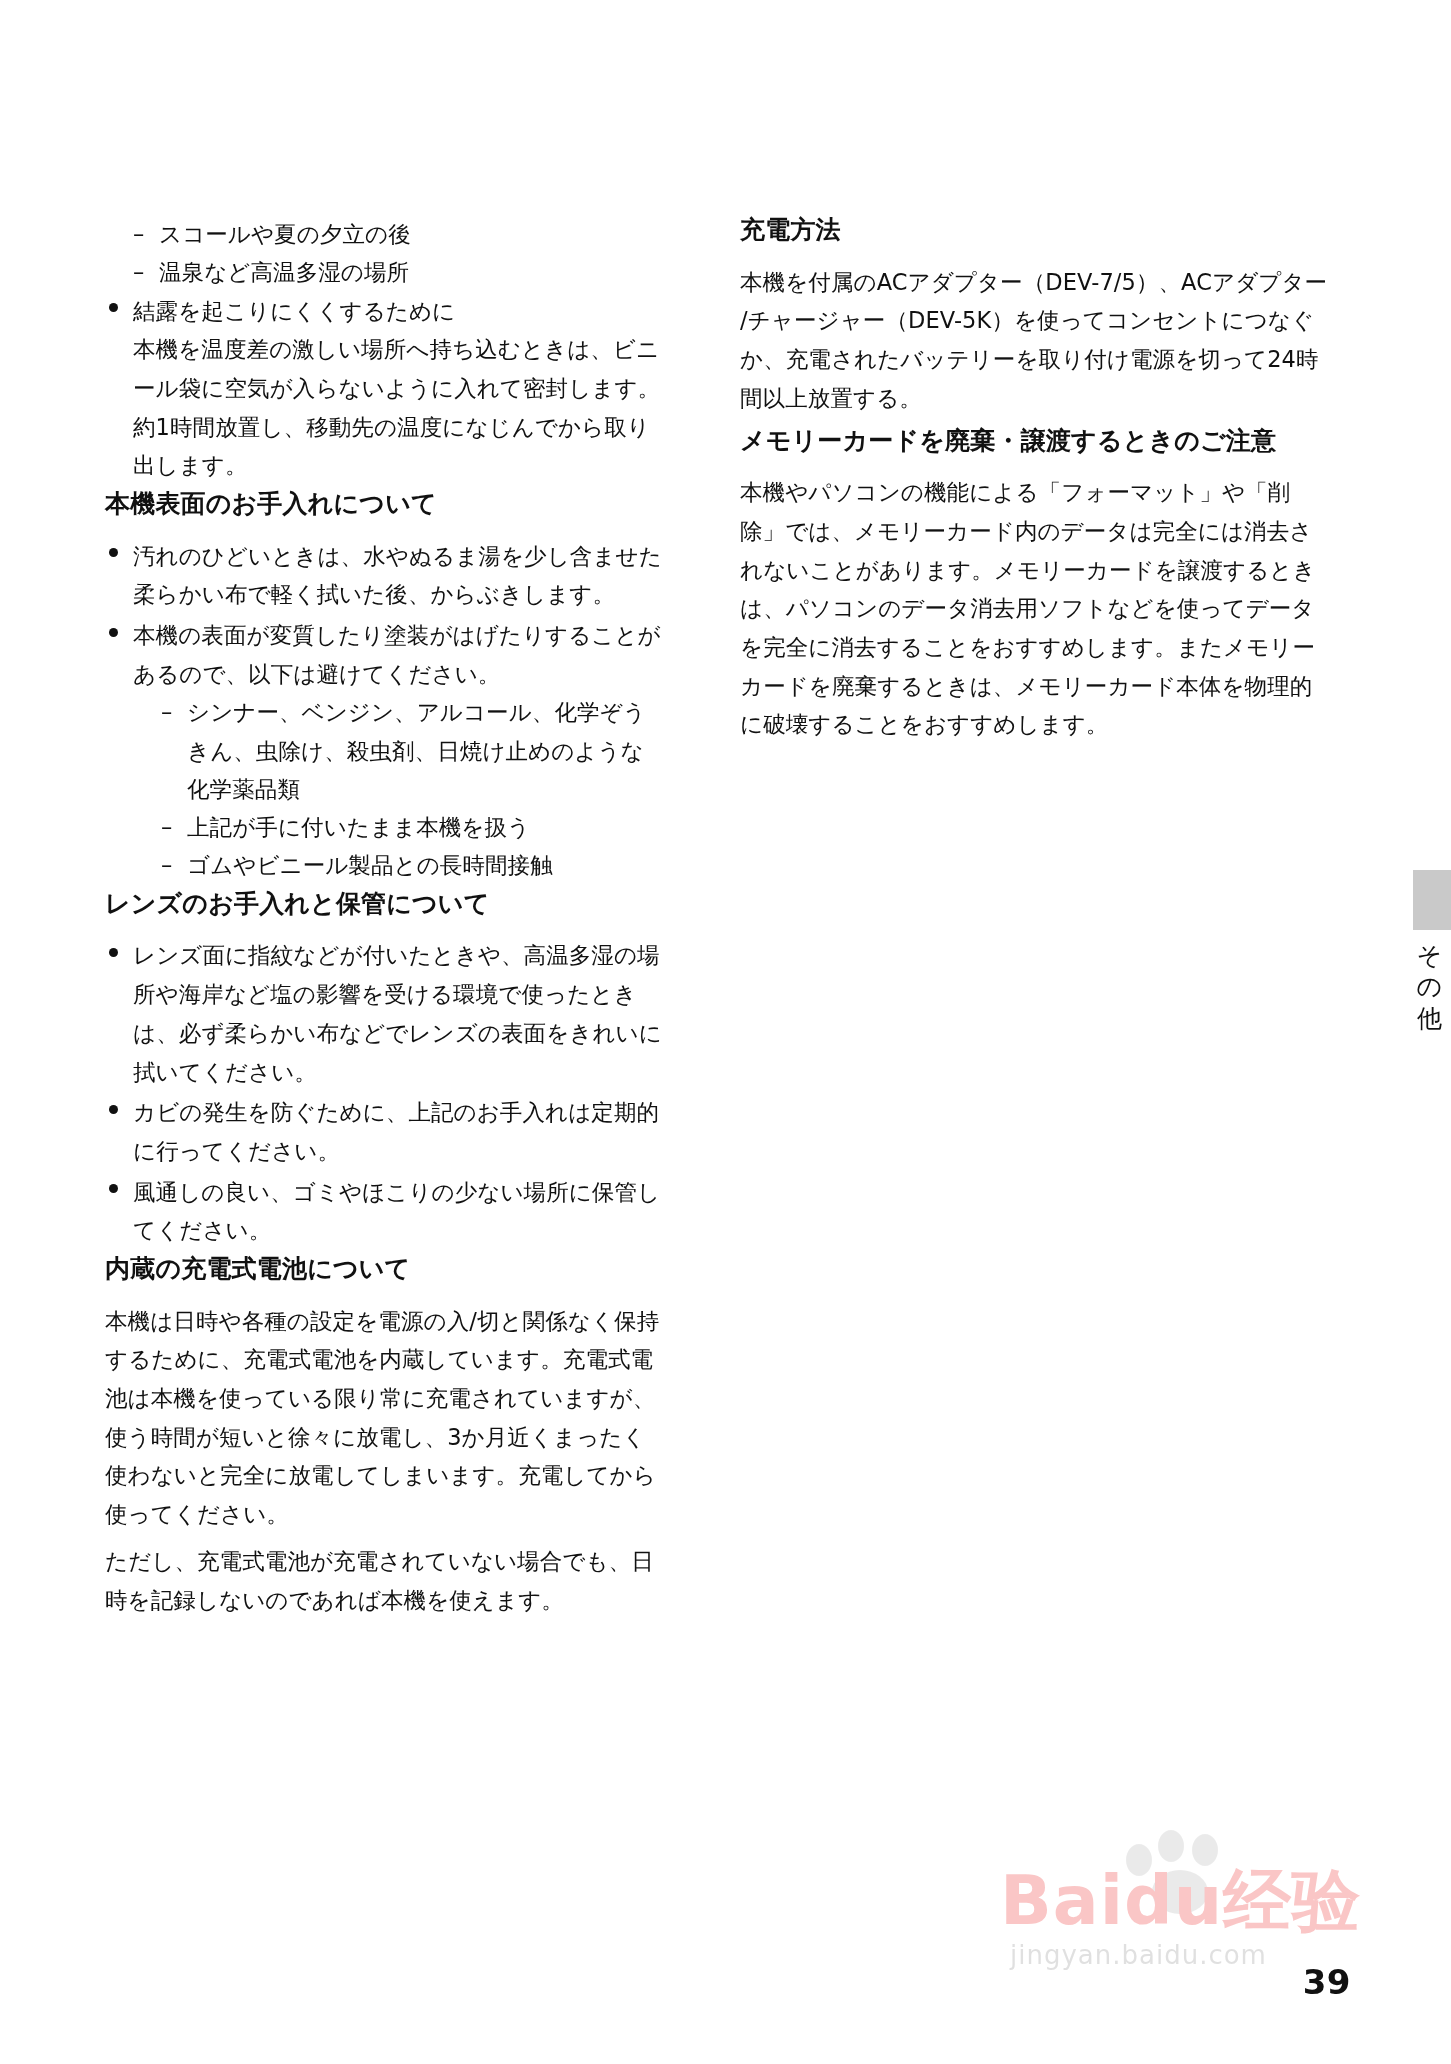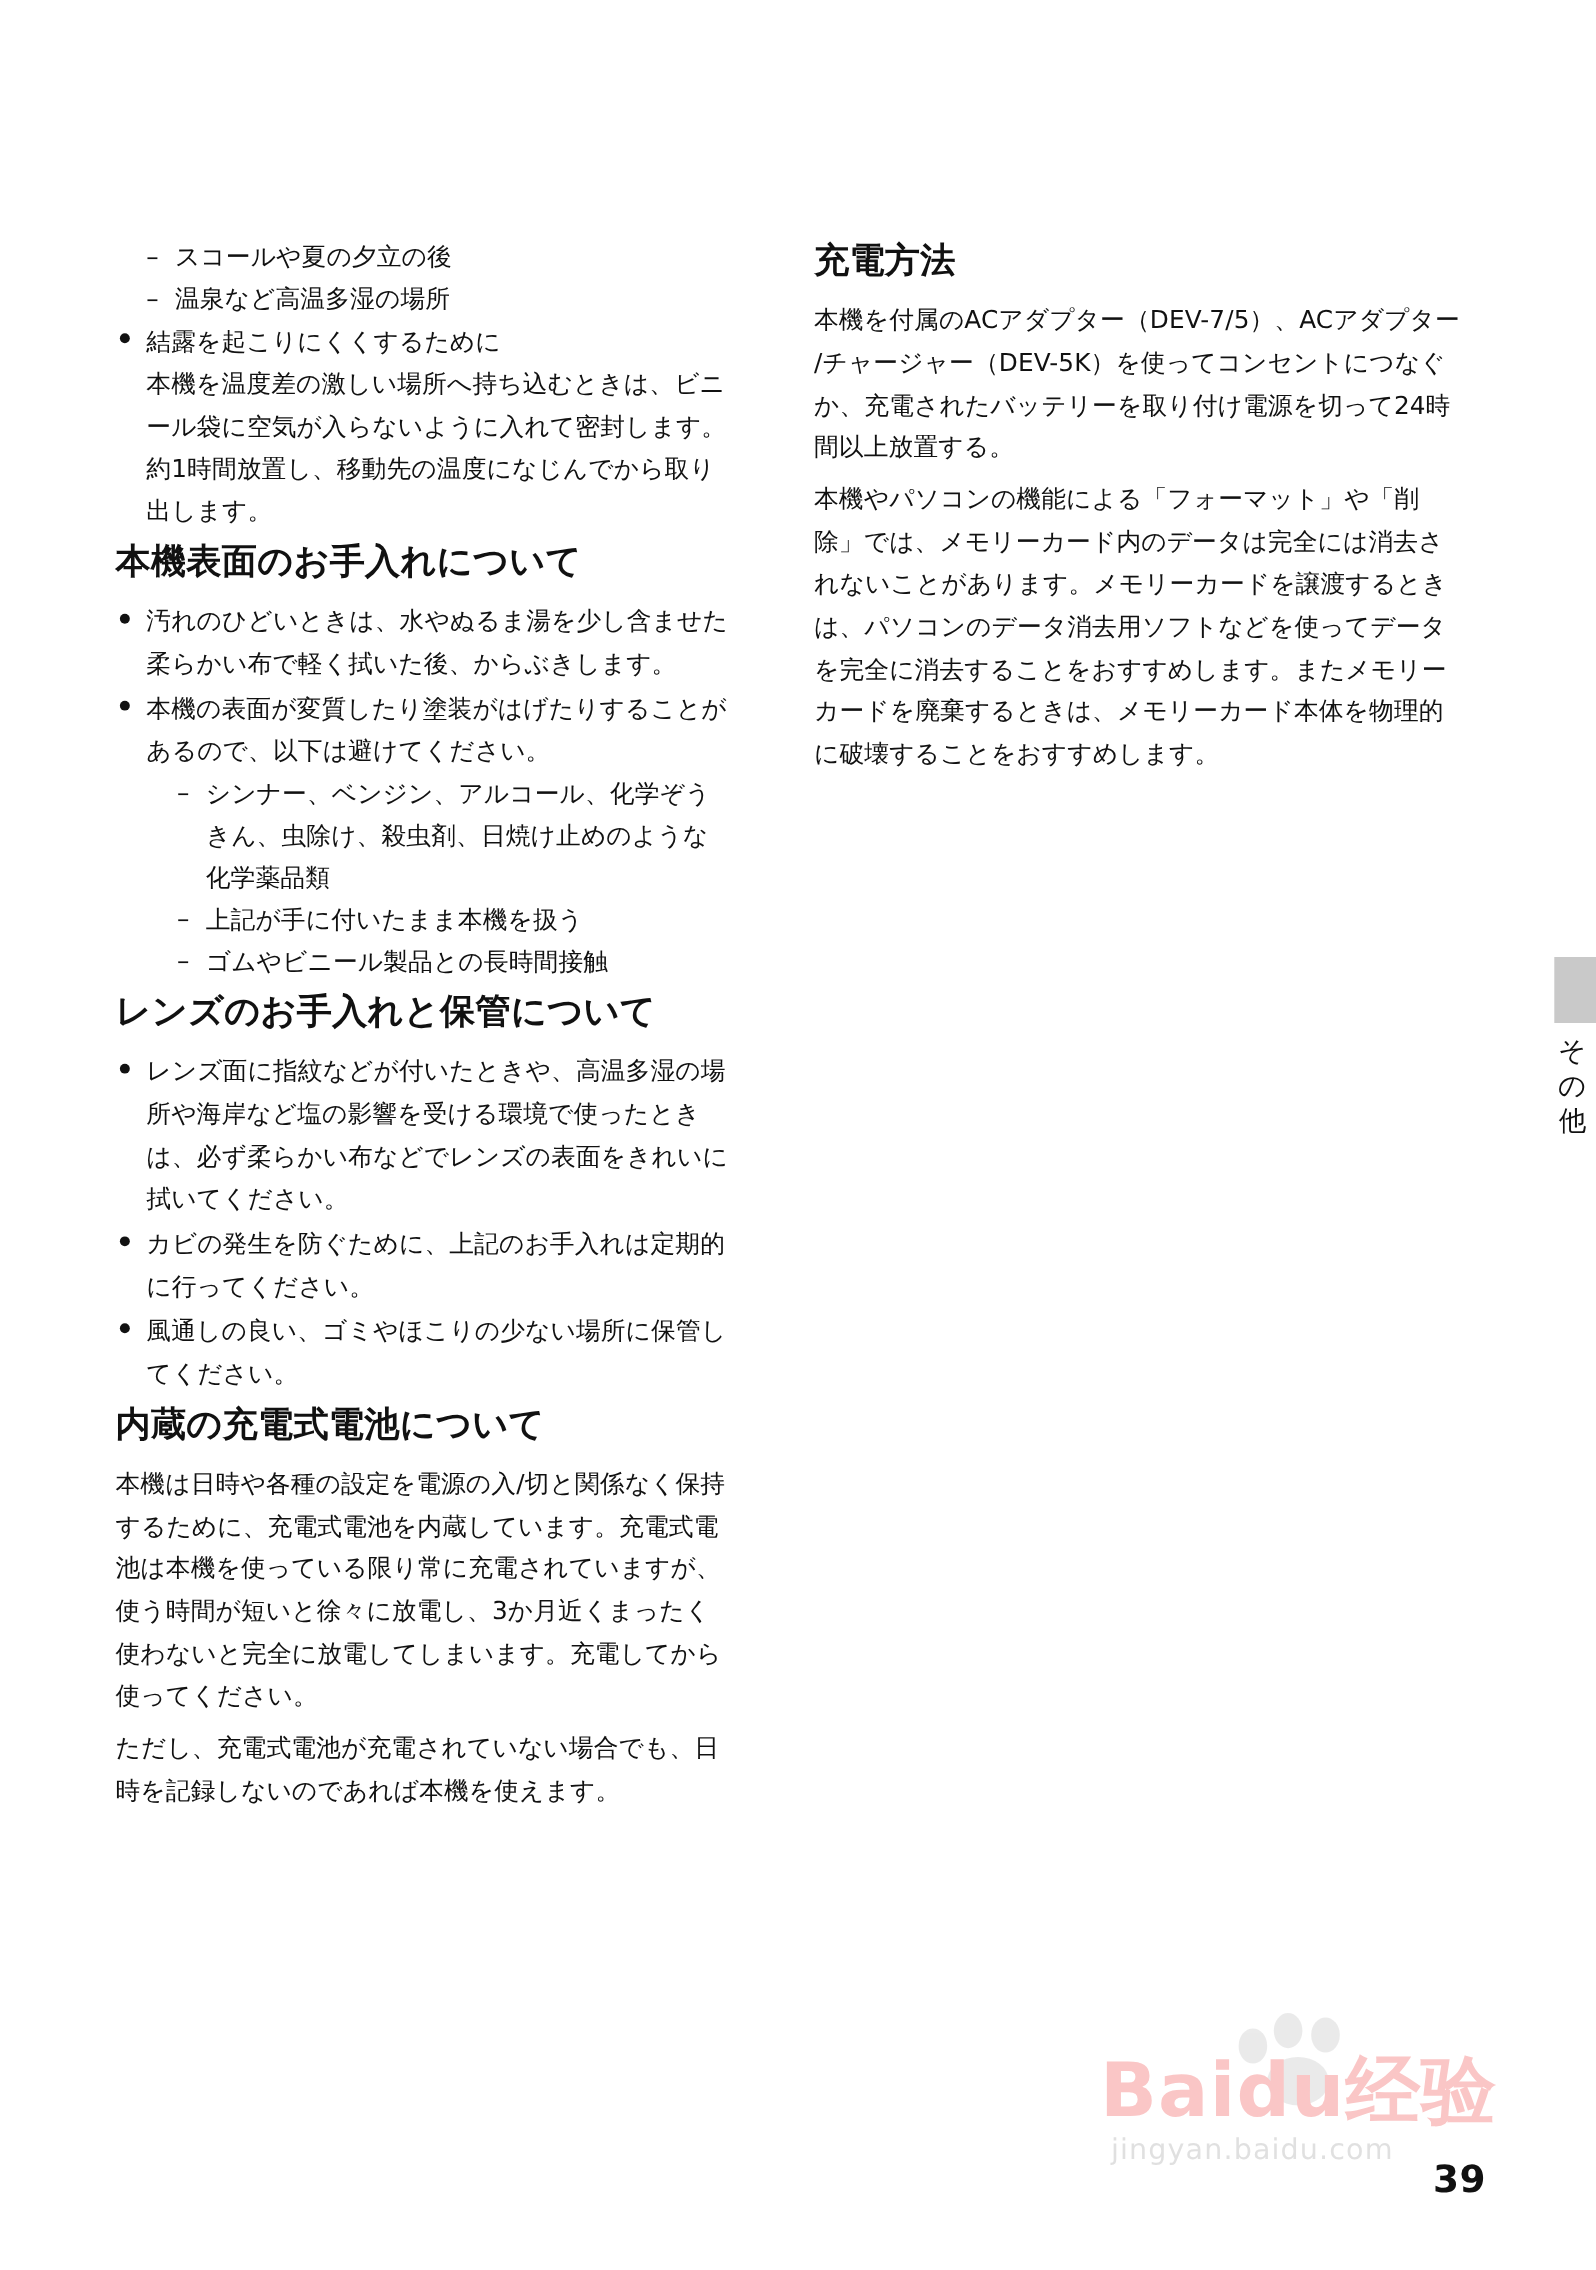--- a/index.html
+++ b/index.html
@@ -27,25 +27,26 @@
   }
   .col-left {
     left: 105px;
     width: 560px;
   }
   .col-right {
     left: 740px;
     width: 590px;
   }
   h2.sec {
-    font-size: 32px;
+    font-size: 25px;
     font-weight: bold;
     margin: 0 0 14px 0;
     line-height: 1.35;
     letter-spacing: 0.2px;
+    font-family: Liberation Mono, monospace;
   }
   .sec-gap {
     margin-top: 34px;
   }
   p.para {
     font-size: 22.5px;
     line-height: 1.72;
     margin: 0 0 8px 0;
     letter-spacing: 0.1px;
   }
@@ -218,20 +219,21 @@
 
     <h2 class="sec sec-gap">内蔵の充電式電池について</h2>
     <p class="para">本機は日時や各種の設定を電源の入/切と関係なく保持するために、充電式電池を内蔵しています。充電式電池は本機を使っている限り常に充電されていますが、使う時間が短いと徐々に放電し、3か月近くまったく使わないと完全に放電してしまいます。充電してから使ってください。</p>
     <p class="para">ただし、充電式電池が充電されていない場合でも、日時を記録しないのであれば本機を使えます。</p>
   </div>
 
   <div class="col col-right">
     <h2 class="sec">充電方法</h2>
     <p class="para">本機を付属のACアダプター（DEV-7/5）、ACアダプター /チャージャー（DEV-5K）を使ってコンセントにつなぐか、充電されたバッテリーを取り付け電源を切って24時間以上放置する。</p>
 
+    <h2 class="sec sec-gap">メモリーカードを廃棄・譲渡するときのご注意</h2>
     <p class="para">本機やパソコンの機能による「フォーマット」や「削除」では、メモリーカード内のデータは完全には消去されないことがあります。メモリーカードを譲渡するときは、パソコンのデータ消去用ソフトなどを使ってデータを完全に消去することをおすすめします。またメモリーカードを廃棄するときは、メモリーカード本体を物理的に破壊することをおすすめします。</p>
   </div>
 
   <div class="edge-tab"></div>
   <div class="edge-label">その他</div>
 
   <div class="page-num">39</div>
 
   <div class="watermark">
     <div class="wm-paw">

